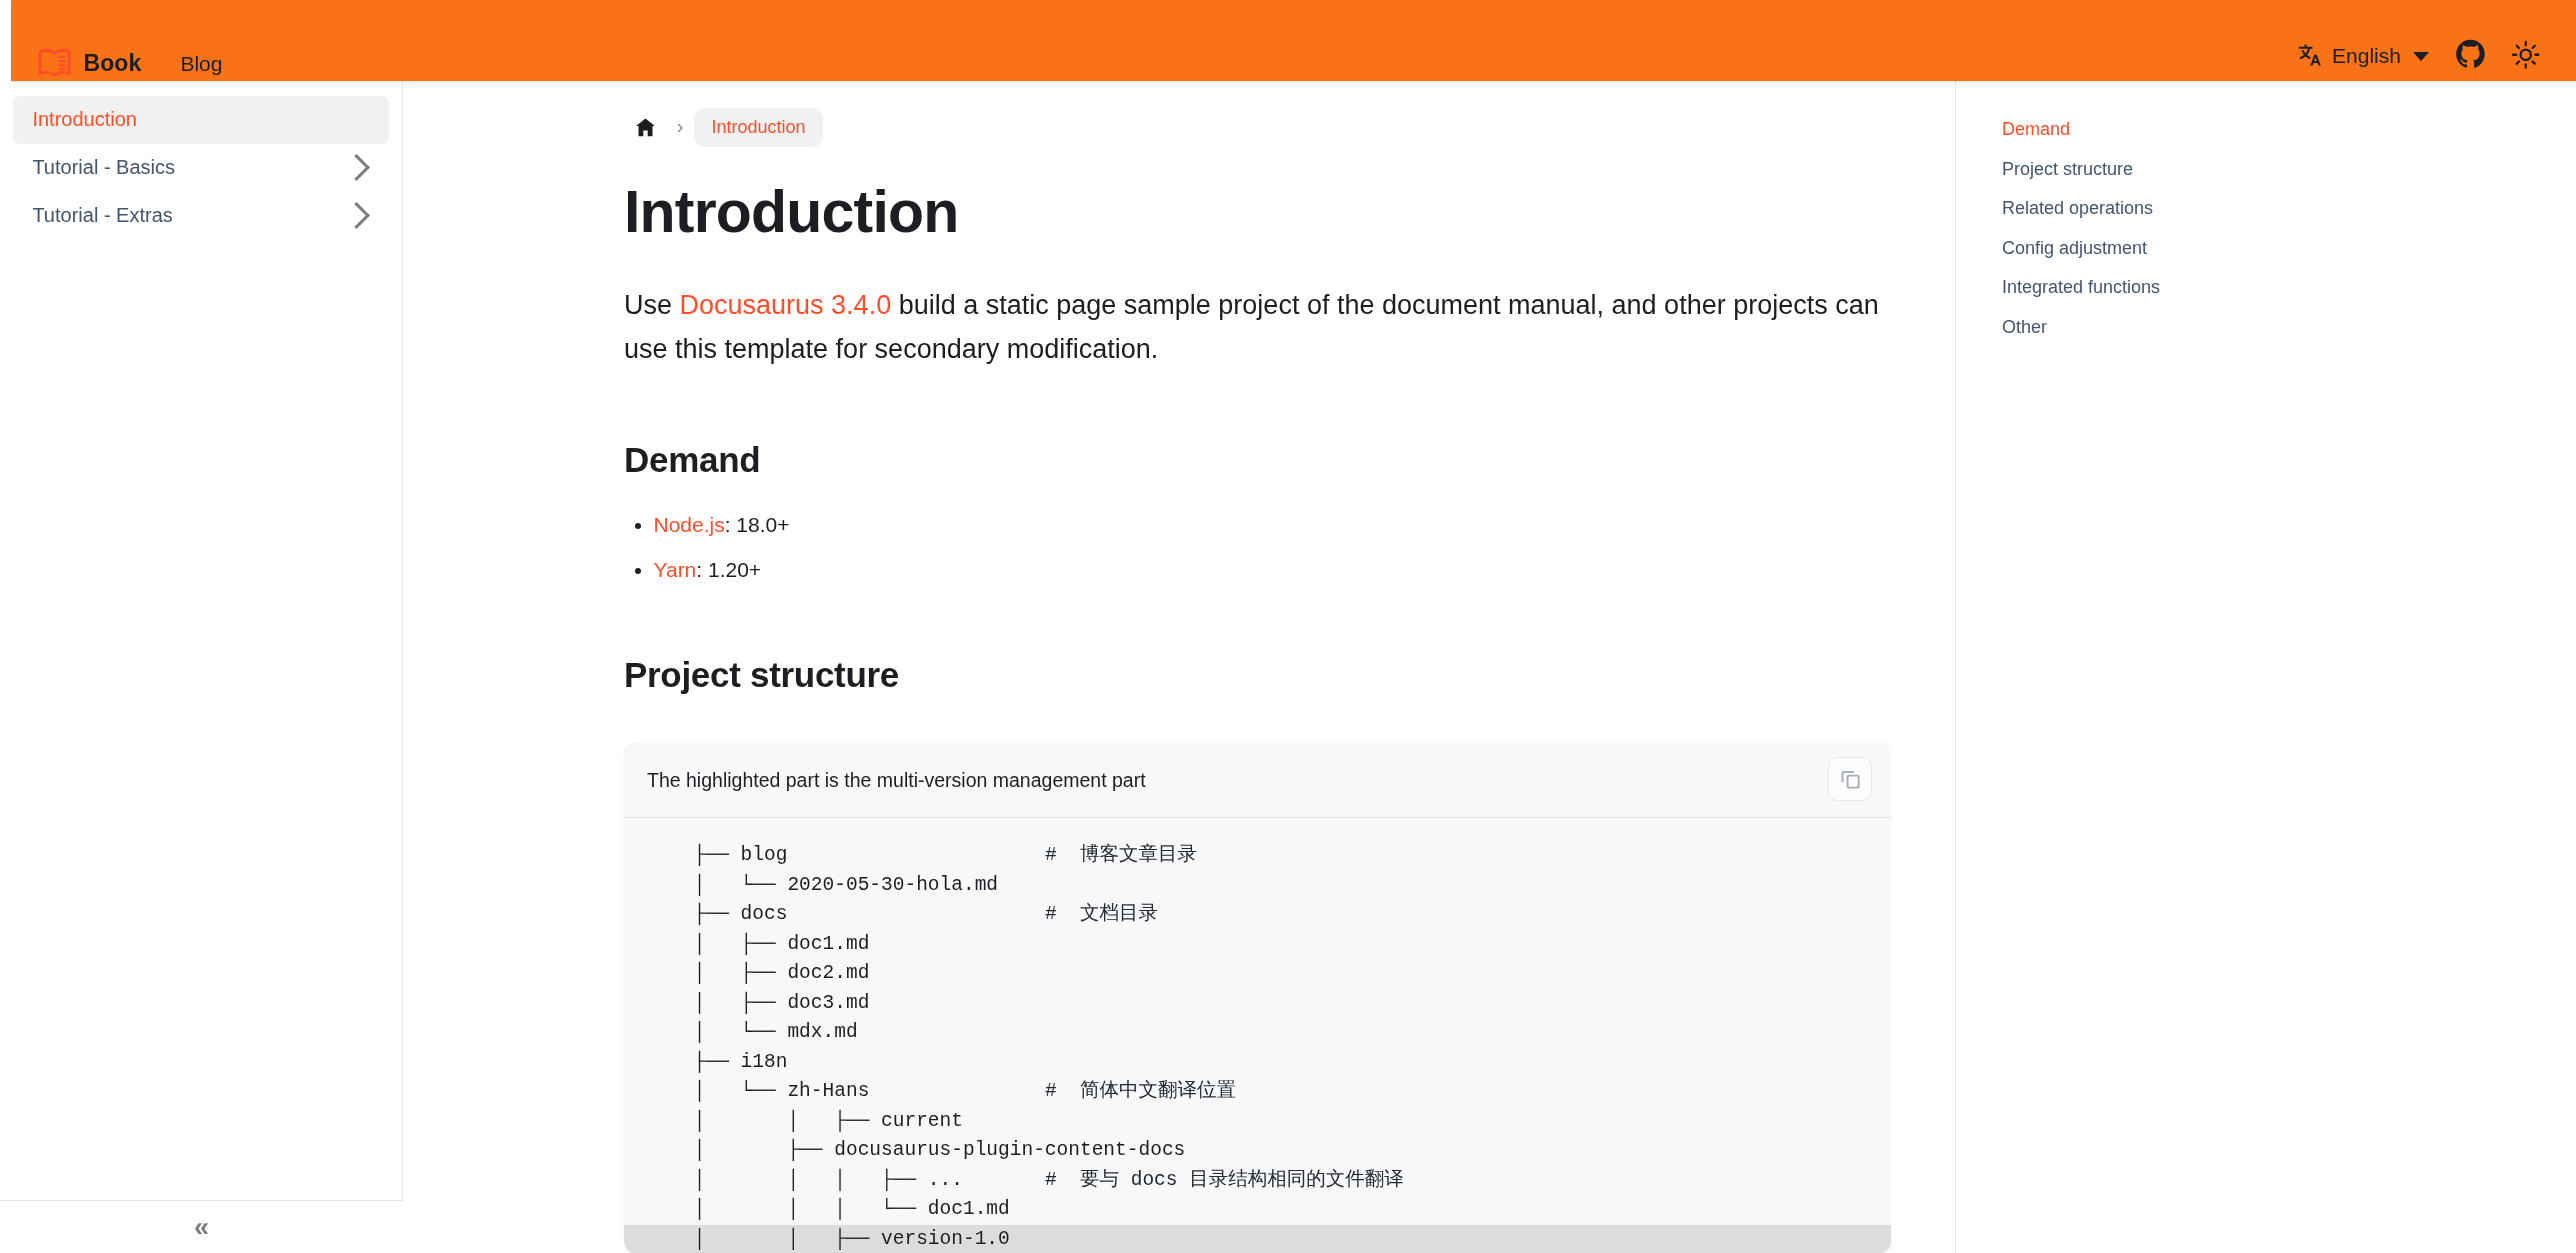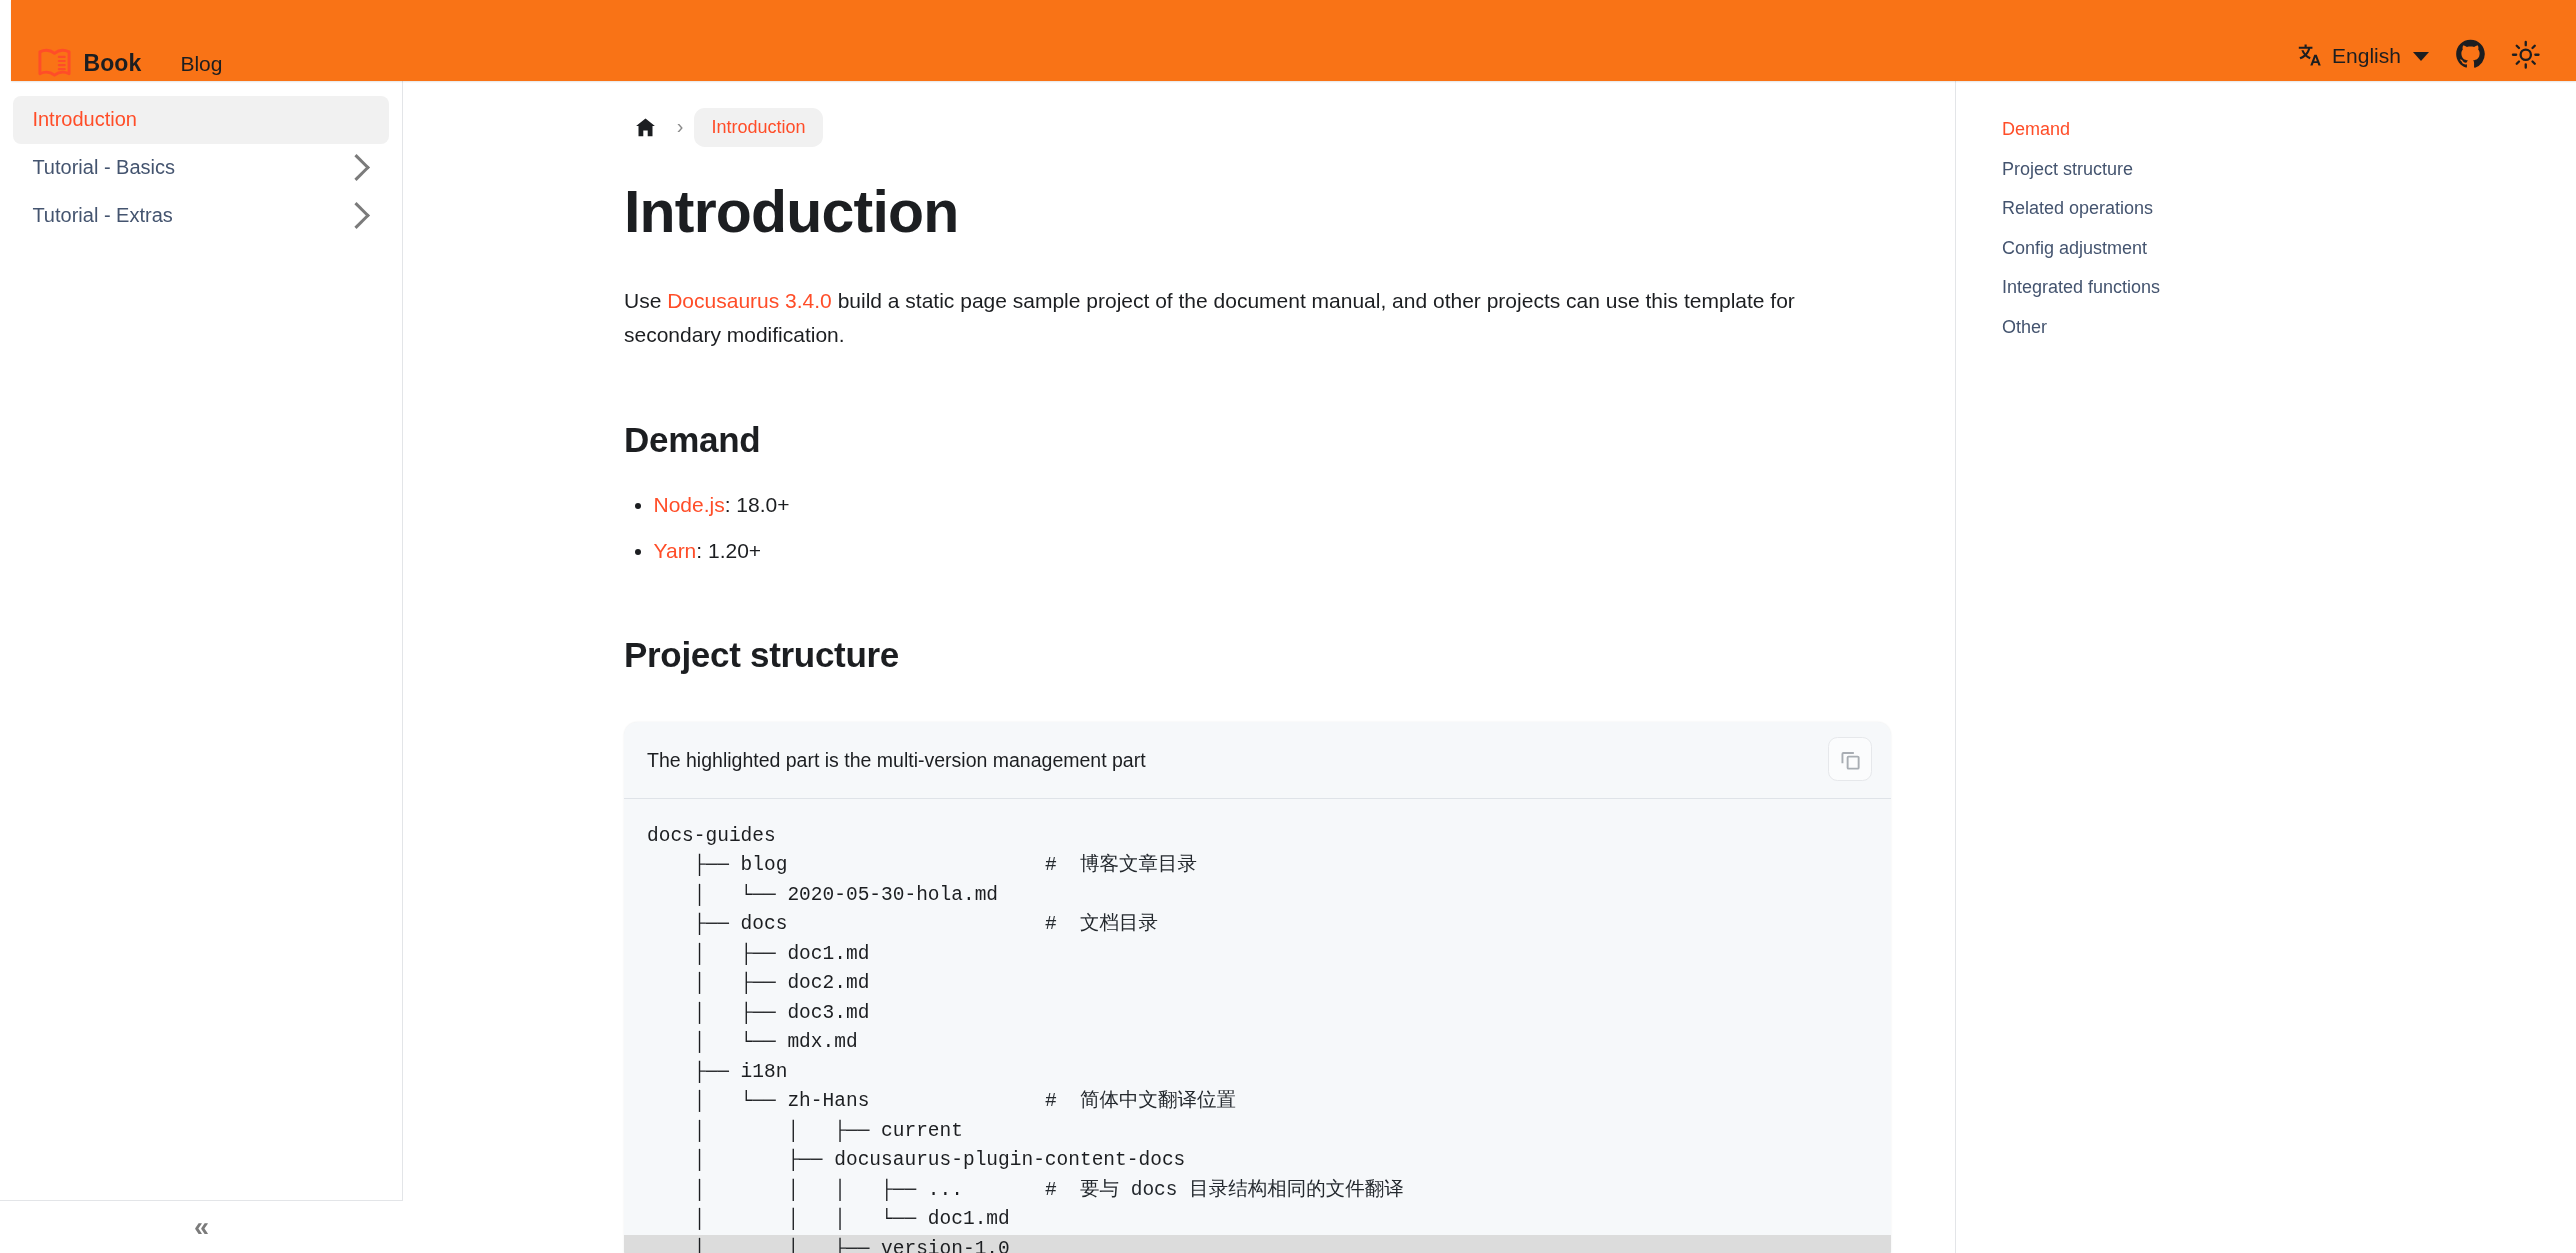--- a/index.html
+++ b/index.html
@@ -105,21 +105,21 @@
   .crumb-active {
     background: #f1f1f1; color: #ff4d28;
     font-size: 18px; padding: 8.7px 17.5px; border-radius: 10.7px;
   }
 
   .h1 {
     font-size: 59px; font-weight: 800; color: #1c1e21;
     letter-spacing: -0.8px; margin: 32px 0 0 0; line-height: 1.08;
   }
   .para {
-    font-size: 21px; color: #1c1e21; line-height: 1.62;
+    font-size: 27px; color: #1c1e21; line-height: 1.62;
     margin-top: 40px; max-width: 1255px;
   }
   a.link { color: #ff4d28; text-decoration: none; cursor: pointer; }
 
   .h2 {
     font-size: 35px; font-weight: 800; color: #1c1e21;
     letter-spacing: -0.3px; margin-top: 68px;
   }
   .bullets { margin-top: 28px; padding-left: 29.5px; }
   .bullets li {
@@ -274,21 +274,20 @@
         <div class="code-title">The highlighted part is the multi-version management part</div>
         <div class="copy-btn">
           <span>
             <svg class="copy-icon" viewBox="0 0 24 24" fill="none" stroke="#a8adb3" stroke-width="2" stroke-linejoin="round">
               <rect x="9" y="9" width="11.5" height="12.5" rx="1"></rect>
               <path d="M15.5 5.2H4.6a1 1 0 0 0-1 1V16"></path>
             </svg>
           </span>
         </div>
         <div class="code-body" id="code-body">
-            <div class="code-line"><span class="code-tree">docs-guides</span></div>
             <div class="code-line"><span class="code-tree">    ├── blog                      </span><span class="code-comment">#  博客文章目录</span></div>
             <div class="code-line"><span class="code-tree">    │   └── 2020-05-30-hola.md</span></div>
             <div class="code-line"><span class="code-tree">    ├── docs                      </span><span class="code-comment">#  文档目录</span></div>
             <div class="code-line"><span class="code-tree">    │   ├── doc1.md</span></div>
             <div class="code-line"><span class="code-tree">    │   ├── doc2.md</span></div>
             <div class="code-line"><span class="code-tree">    │   ├── doc3.md</span></div>
             <div class="code-line"><span class="code-tree">    │   └── mdx.md</span></div>
             <div class="code-line"><span class="code-tree">    ├── i18n</span></div>
             <div class="code-line"><span class="code-tree">    │   └── zh-Hans               </span><span class="code-comment">#  简体中文翻译位置</span></div>
             <div class="code-line"><span class="code-tree">    │       │   ├── current</span></div>

